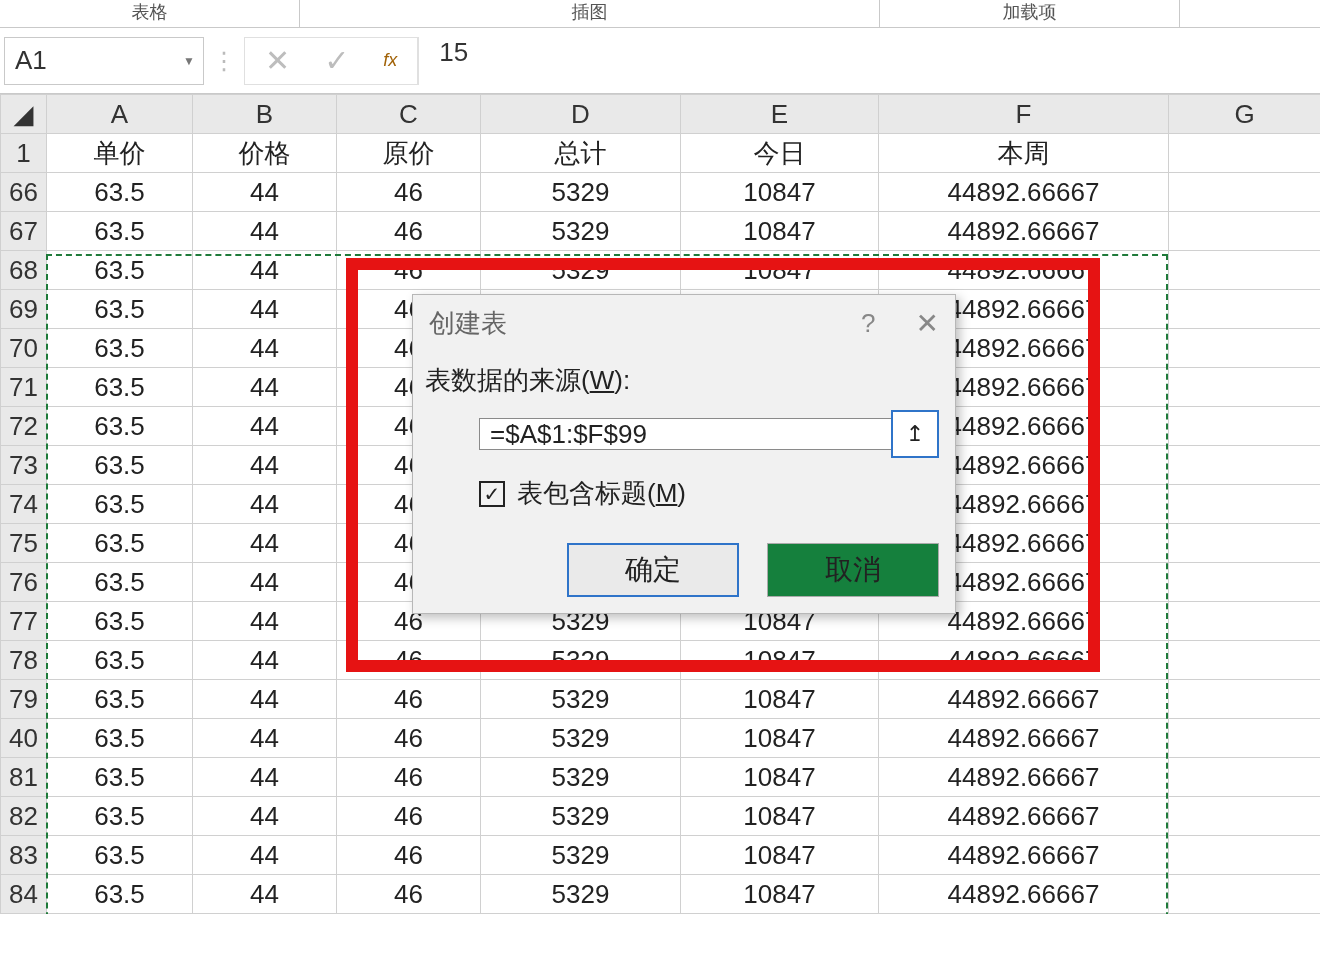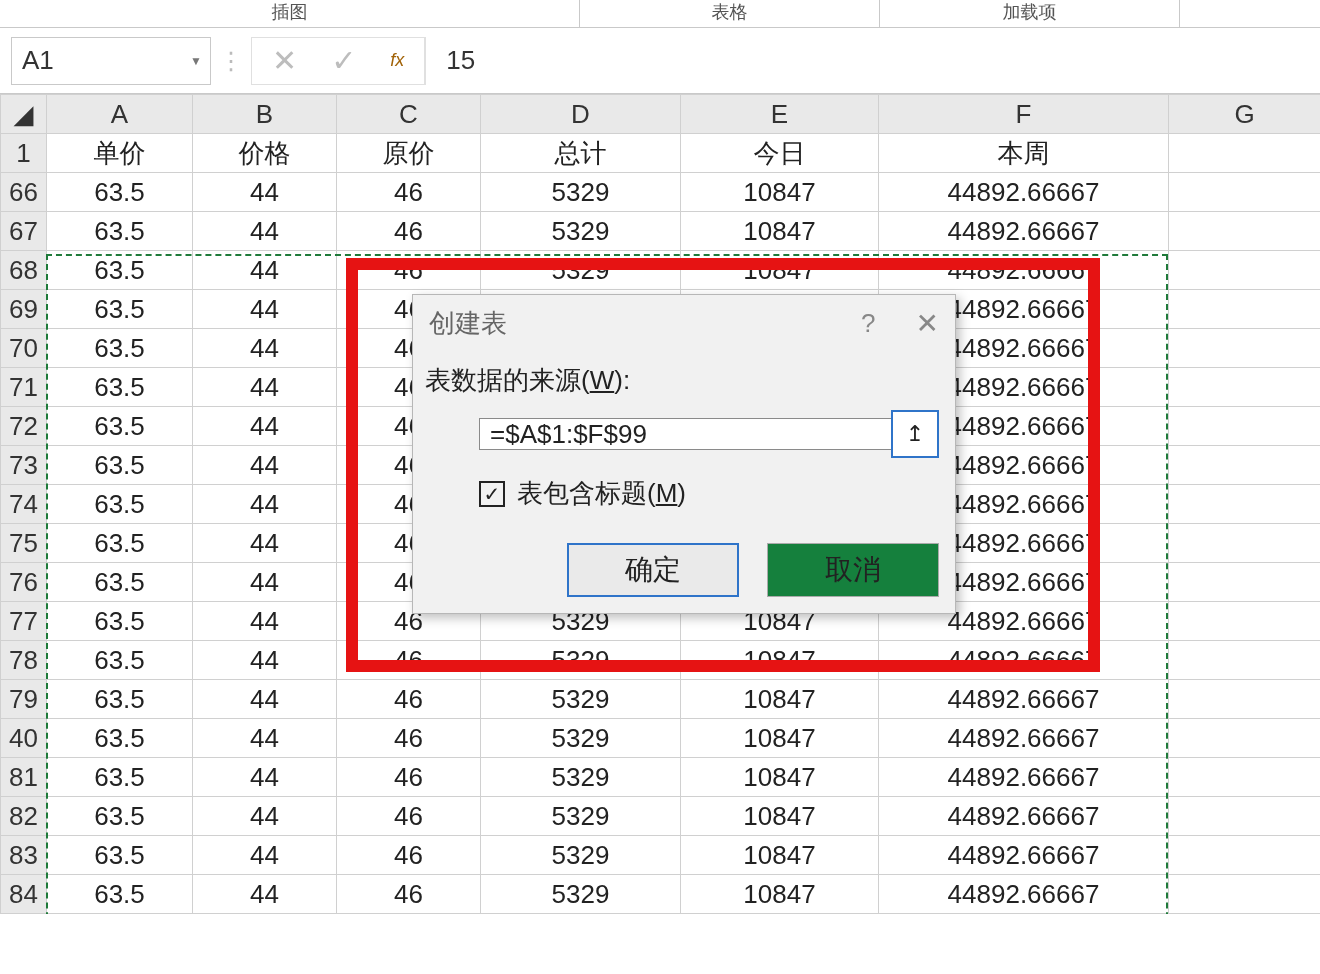--- a/index.html
+++ b/index.html
@@ -3,27 +3,27 @@
 <meta charset="utf-8">
 <style>
   html,body{margin:0;padding:0;font-family:"Microsoft YaHei","Segoe UI",Arial,sans-serif;background:#fff;color:#222;}
   *{box-sizing:border-box;}
   .ribbon-row{display:flex;height:28px;border-bottom:1px solid #c9c9c9;}
   .ribbon-group{flex:0 0 auto;display:flex;align-items:flex-start;justify-content:center;font-size:18px;color:#555;border-right:1px solid #c9c9c9;}
   .rg1{width:300px;}
   .rg2{width:580px;}
   .rg3{width:300px;}
   .formula-row{display:flex;align-items:center;height:66px;border-bottom:1px solid #c9c9c9;background:#fff;}
-  .name-box{width:200px;height:48px;margin-left:11px;border:1px solid #c9c9c9;display:flex;align-items:center;padding:0 10px;font-size:26px;color:#333;position:relative;background:#fff;}
+  .name-box{width:200px;height:48px;margin-left:4px;border:1px solid #c9c9c9;display:flex;align-items:center;padding:0 10px;font-size:26px;color:#333;position:relative;background:#fff;}
   .name-box .caret{position:absolute;right:8px;top:50%;transform:translateY(-50%);color:#777;font-size:12px;}
   .sep-dot{width:40px;display:flex;align-items:center;justify-content:center;color:#bbb;font-size:24px;}
   .fx-group{display:flex;align-items:center;gap:34px;padding:0 20px;height:48px;border:1px solid #e0e0e0;}
   .fx-btn{color:#bdbdbd;font-size:30px;}
   .fx-lbl{font-style:italic;font-size:18px;color:#a16207;}
-  .formula-input{flex:1;height:48px;border-left:1px solid #e0e0e0;display:flex;align-items:center;padding:0 20px;font-size:26px;color:#333;}
+  .formula-input{flex:1;height:48px;border-left:1px solid #e0e0e0;display:flex;align-items:flex-start;padding:0 20px;font-size:26px;color:#333;}
   
   .grid-wrap{position:relative;}
   table.grid{border-collapse:collapse;table-layout:fixed;width:1320px;}
   table.grid th,table.grid td{border:1px solid #d0d0d0;height:39px;font-size:26px;font-weight:400;text-align:center;vertical-align:middle;padding:0;}
   table.grid th{background:#e9e9e9;color:#333;}
   .corner{width:46px;background:#e9e9e9;}
   .rowhdr{background:#e9e9e9;color:#333;width:46px;}
   .colA{width:146px;} .colB{width:144px;} .colC{width:144px;} .colD{width:200px;} .colE{width:198px;} .colF{width:290px;} .colG{width:152px;}
   .hdr-cell{font-size:28px;}
   
@@ -45,25 +45,25 @@
   .chk-row{display:flex;align-items:center;margin-left:60px;font-size:26px;color:#222;}
   .chk{width:26px;height:26px;border:2px solid #222;margin-right:12px;display:flex;align-items:center;justify-content:center;font-size:20px;}
   .btn-row{display:flex;gap:28px;justify-content:flex-end;padding:12px 16px 16px 16px;align-items:center;}
   .btn{width:172px;height:54px;display:flex;align-items:center;justify-content:center;font-size:28px;background:#15803d;border:1px solid #aaa;color:#222;}
   .btn.primary{border:2px solid #2f74c9;background:#eaeaea;}
 </style>
 </head>
 <body>
 
 <div class="ribbon-row">
+  <div class="ribbon-group rg1">
+      <span>表格</span>
+    </div>
   <div class="ribbon-group rg2">
       <span>插图</span>
-    </div>
-  <div class="ribbon-group rg1">
-      <span>表格</span>
     </div>
   <div class="ribbon-group rg3">
       <span>加载项</span>
     </div>
 </div>
 
 <div class="formula-row">
   <div class="name-box">
     <span>A1</span>
     <span class="caret">▼</span>

